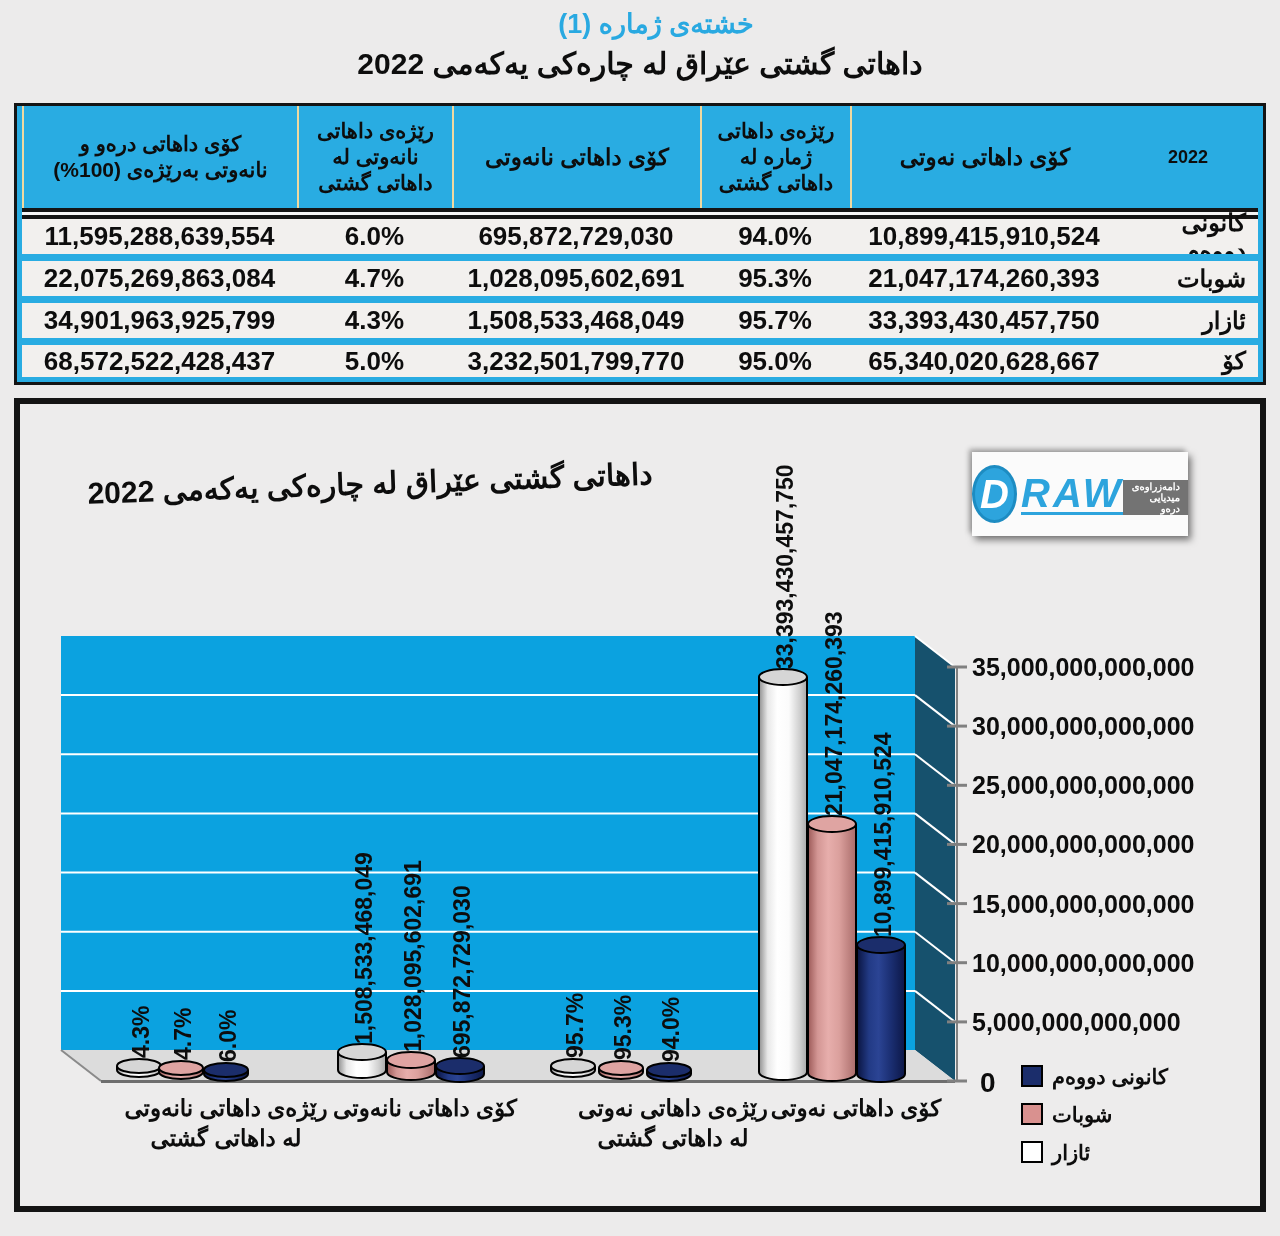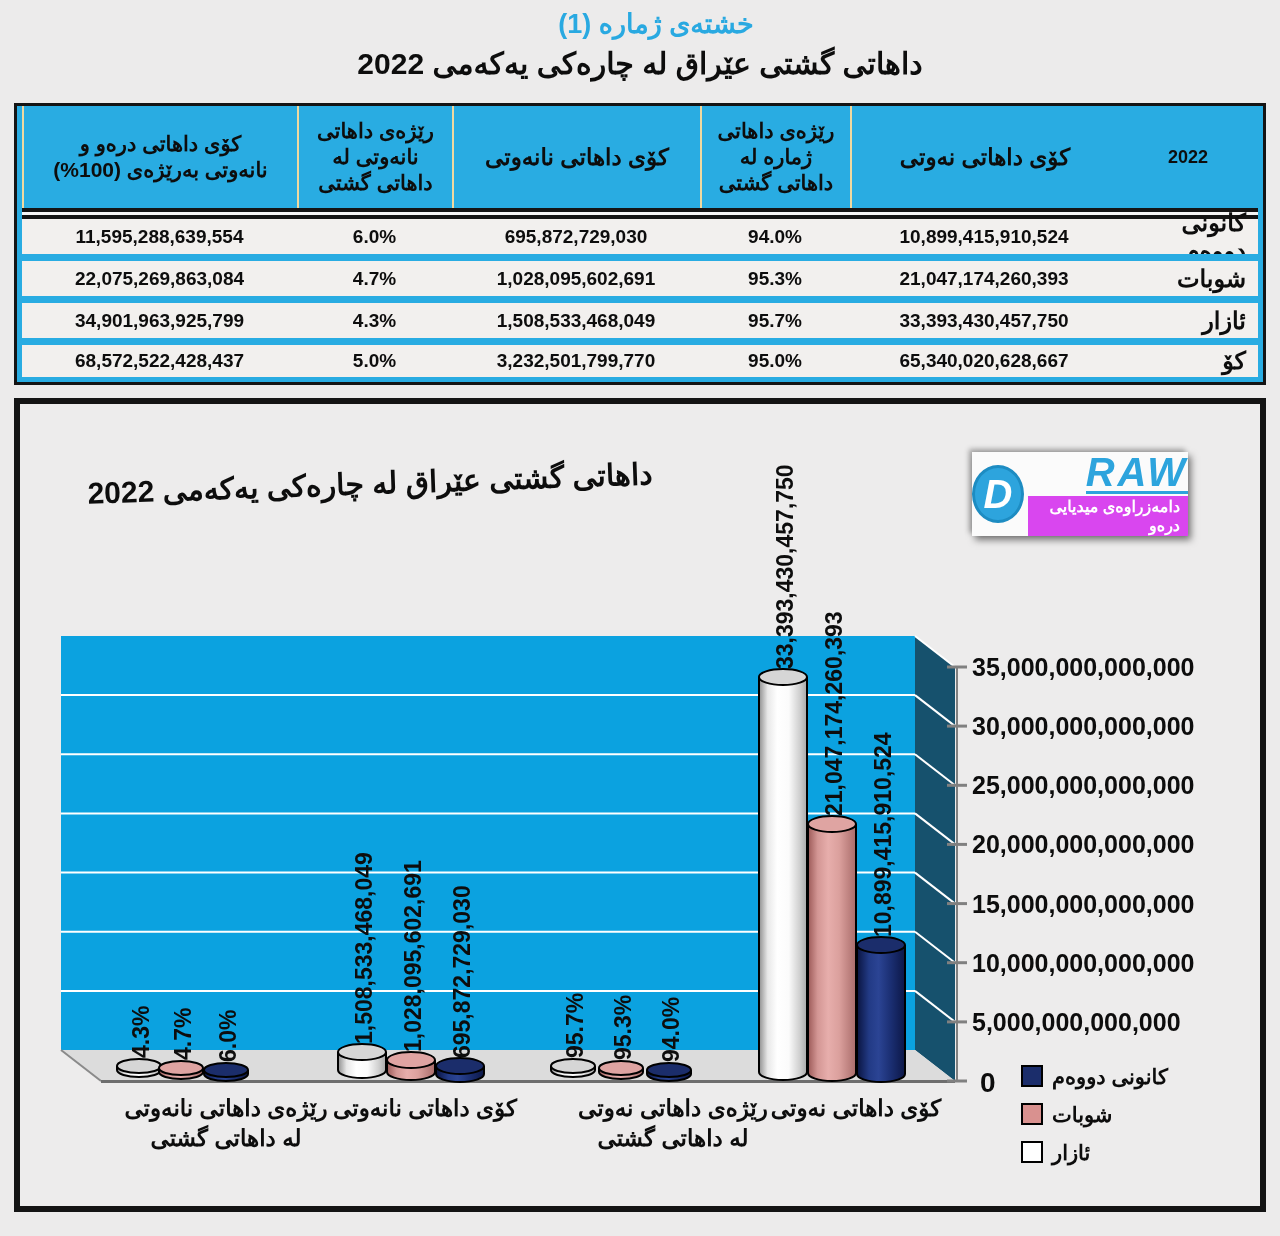--- a/index.html
+++ b/index.html
@@ -21,42 +21,42 @@
     grid-template-columns:140px 268px 150px 248px 155px 1fr;
     grid-template-rows:102px 11px 35px 7px 35px 7px 35px 7px auto;}
   .hcell{background:#29ace2;display:flex;flex-direction:column;align-items:center;
     justify-content:center;font-weight:bold;font-size:21px;line-height:1.25;text-align:center;}
   .hcell.big{font-size:18px;}
   .hcell.one{font-size:23px;}
   .hdiv{border-left:2px solid #f0d9a0;}
   .hsep{grid-column:1/-1;background:linear-gradient(#141414 0 34%,#f5f5f5 34% 64%,#141414 64% 100%);}
   .rsep{grid-column:1/-1;background:#29ace2;}
   .cell{background:#f2f0ee;display:flex;align-items:center;justify-content:center;
-    font-size:19px;font-weight:bold;direction:ltr;}
+    font-size:26px;font-weight:bold;direction:ltr;}
   .mcell{background:#f2f0ee;display:flex;align-items:center;justify-content:flex-start;
     font-size:24px;font-weight:bold;direction:rtl;padding-right:12px;box-sizing:border-box;}
 
   
   .chart-frame{position:absolute;left:14px;top:398px;width:1252px;height:814px;
     box-sizing:border-box;border:6px solid #141414;background:#edecec;}
   .chart-title{position:absolute;left:60px;top:62px;width:580px;text-align:center;
     font-size:30px;font-weight:bold;direction:rtl;transform:rotate(-2deg);}
   .plot-svg{position:absolute;left:0;top:0;}
 
   
   .logo{position:absolute;left:952px;top:48px;width:216px;height:84px;background:#fbfbfb;
     box-shadow:3px 4px 7px rgba(0,0,0,.5),-3px -3px 5px rgba(0,0,0,.3);
     display:flex;align-items:center;justify-content:center;gap:4px;}
   .logo-circle{width:58px;height:58px;border-radius:50%;background:#2da4dd;color:#ffffff;
     font-weight:bold;font-style:italic;font-size:40px;display:flex;align-items:center;
     justify-content:center;border:3px solid #1d8cc2;box-sizing:border-box;}
-  .logo-right{display:flex;flex-direction:column;align-items:flex-end;}
+  .logo-right{display:flex;flex-direction:row;align-items:flex-end;}
   .logo-raw{color:#2da4dd;font-size:40px;font-weight:bold;font-style:italic;
     letter-spacing:3px;line-height:.95;border-bottom:3px solid #2da4dd;}
-  .logo-ribbon{background:#d946ef;color:#ffffff;font-size:16px;font-weight:bold;
+  .logo-ribbon{background:#737373;color:#ffffff;font-size:10px;font-weight:bold;
     padding:1px 8px;margin-top:2px;direction:rtl;}
 
   svg text{font-family:"Liberation Sans",sans-serif;font-weight:bold;fill:#0d0d0d;}
 </style>
 </head>
 <body>
 
 <div class="title1">خشتەی ژماره (1)</div>
 <div class="title2">داهاتی گشتی عێراق له چارەکی یەکەمی 2022</div>
 

